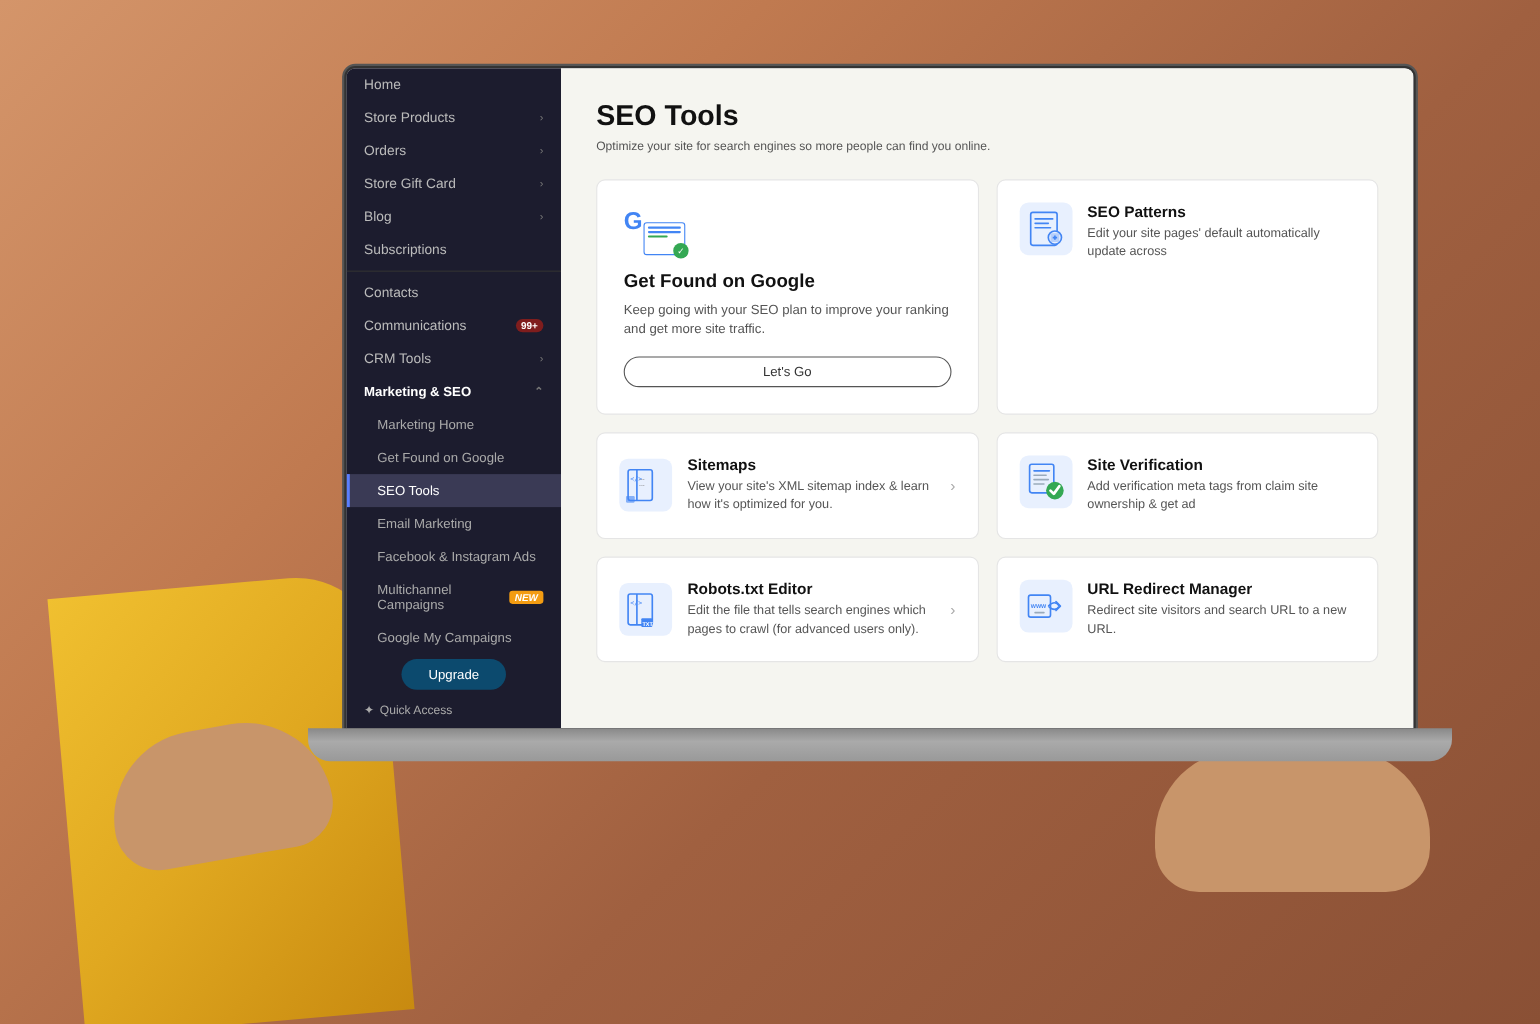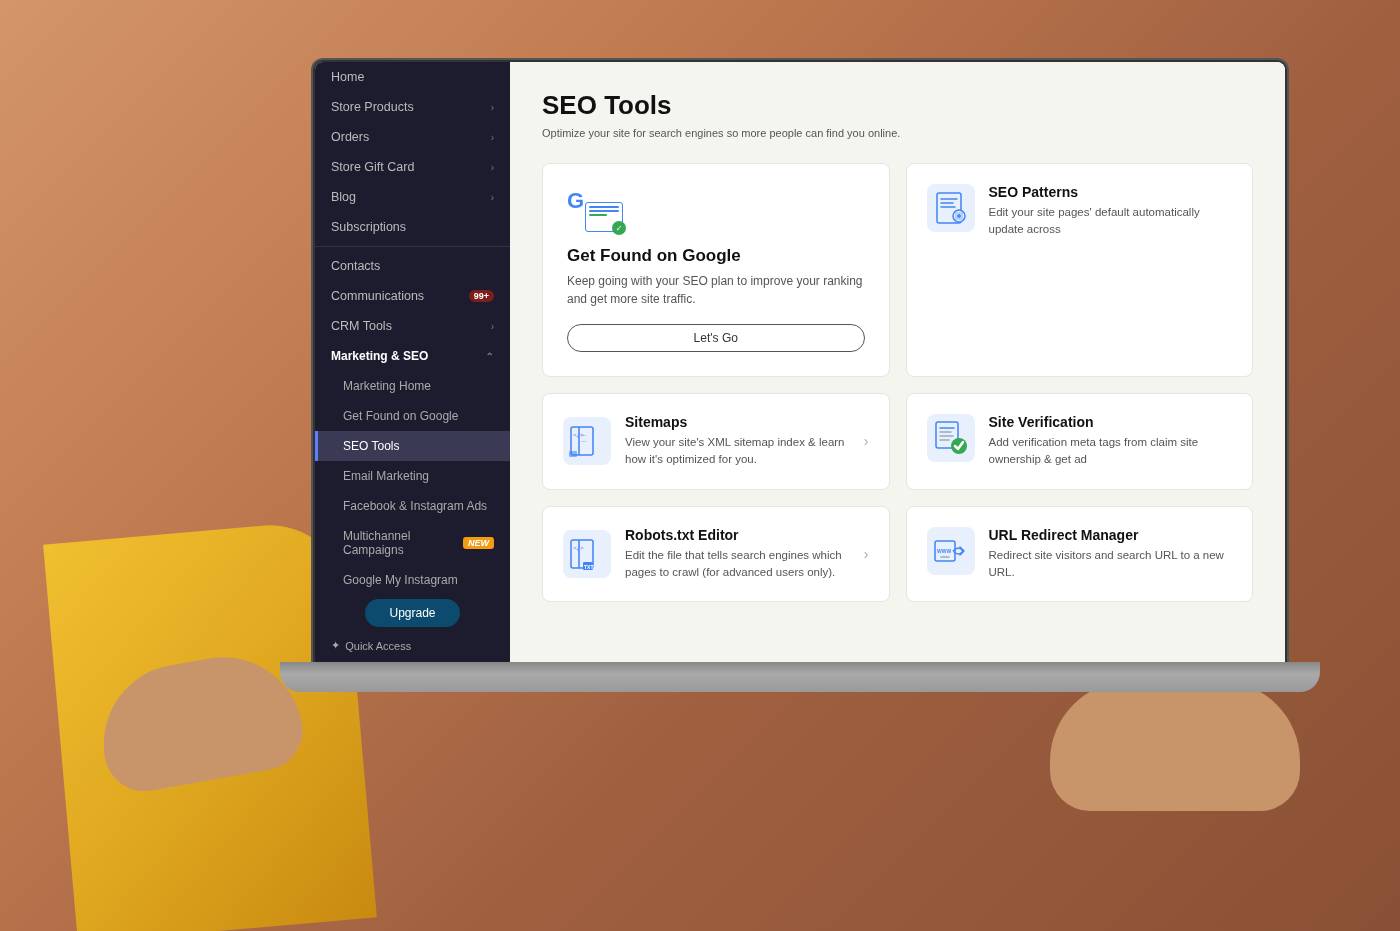--- a/index.html
+++ b/index.html
@@ -461,21 +461,21 @@
           <span>Email Marketing</span>
         </div>
         <div class="sidebar-item sub-item">
           <span>Facebook &amp; Instagram Ads</span>
         </div>
         <div class="sidebar-item sub-item">
           <span>Multichannel Campaigns</span>
           <span class="badge-new">NEW</span>
         </div>
         <div class="sidebar-item sub-item">
-          <span>Google My Instagram</span>
+          <span>Google My Campaigns</span>
         </div>
 
         <button class="upgrade-btn">Upgrade</button>
 
         <div class="quick-access">
           <span>✦</span>
           <span>Quick Access</span>
         </div>
       </nav>
 

